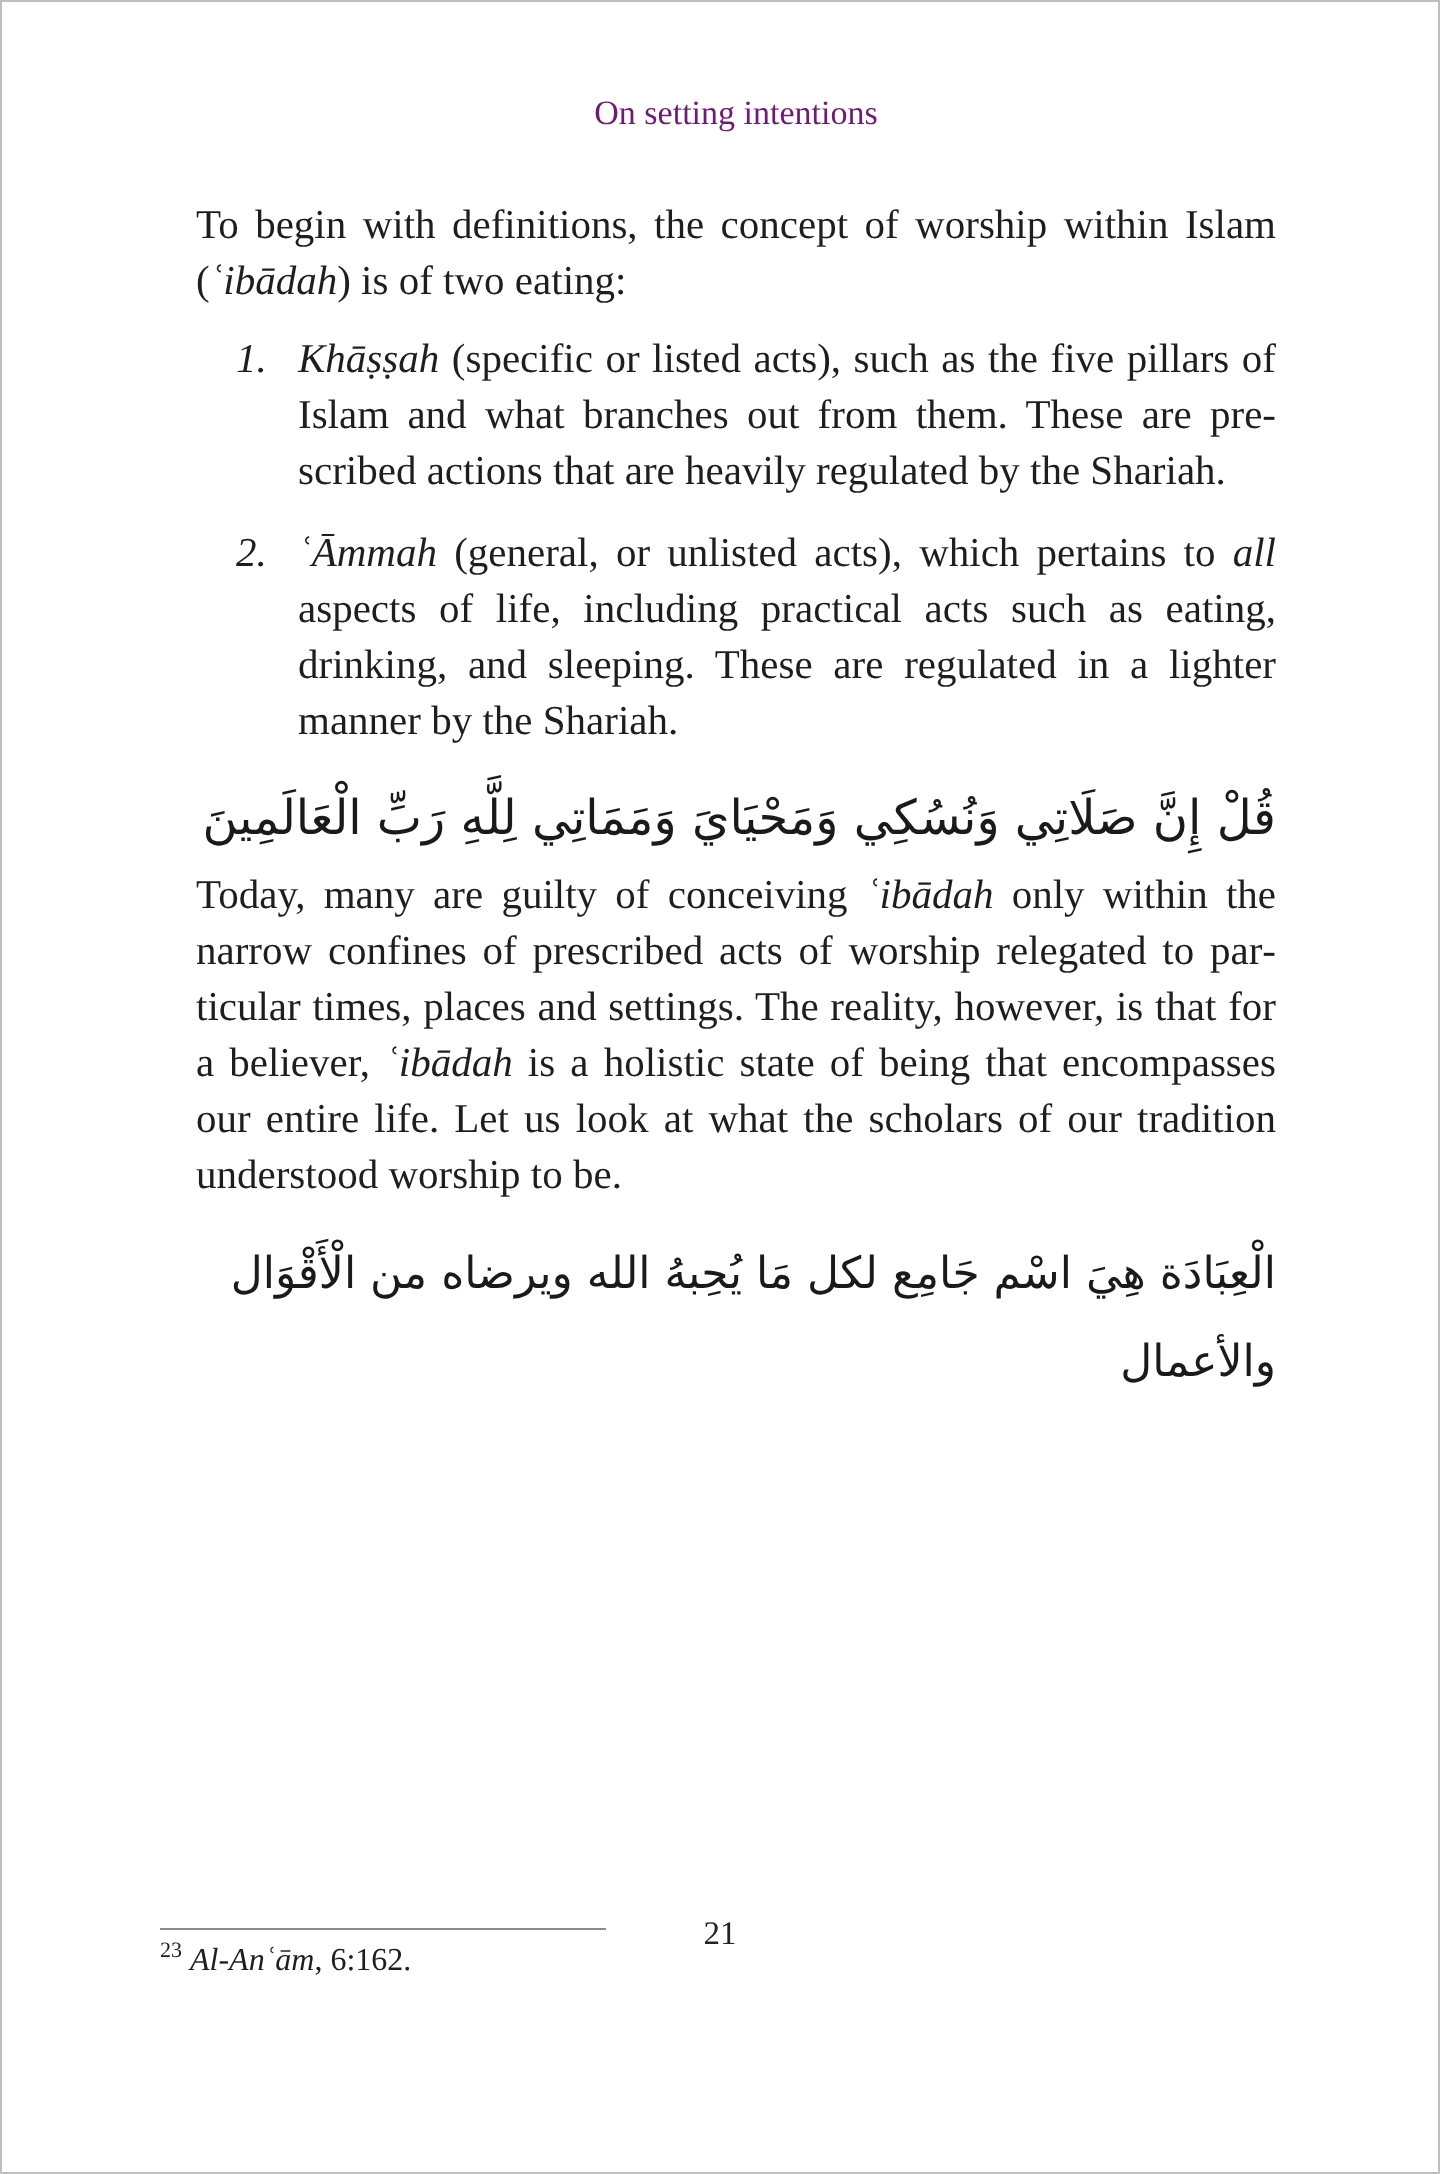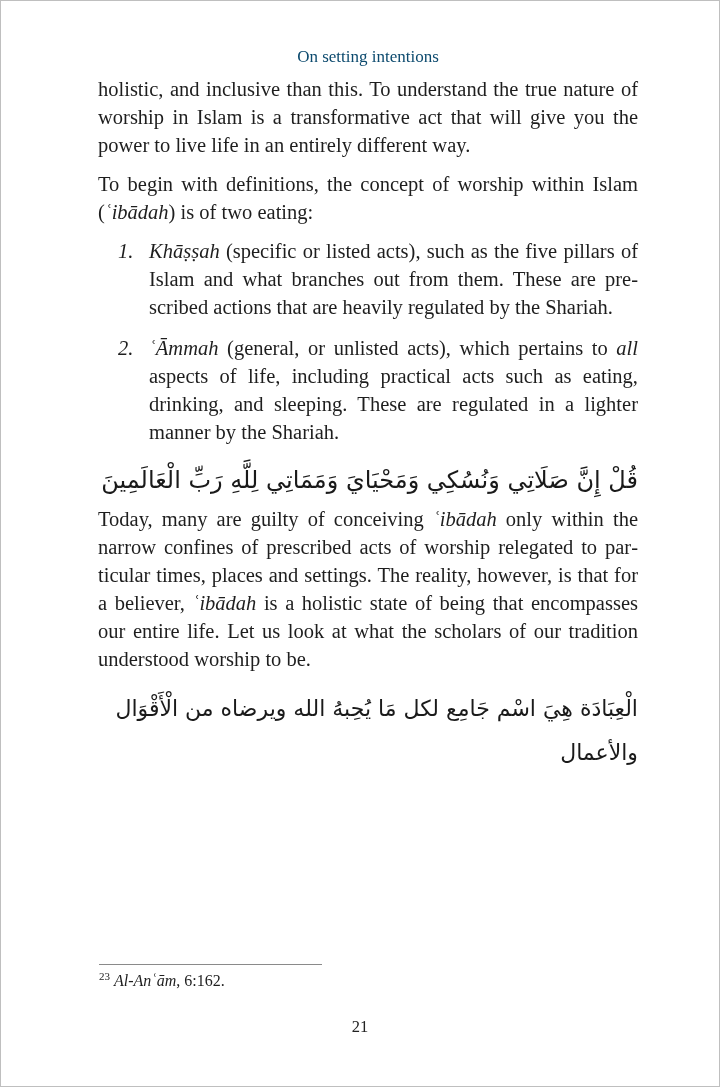--- a/index.html
+++ b/index.html
@@ -9,22 +9,22 @@
     border:1px solid #bfbfbf;
     position:relative;
     font-family:"Liberation Serif", serif;
     color:#1e1e1e;
     overflow:hidden;
   }
   .page-inner { padding:46px 81px 0 97px; }
   .running-header {
     text-align:center;
     font-size:17px;
-    color:#0c4a6e;
-    margin:0 0 8px 0;
+    color:#701a75;
+    margin:0 0 32px 0;
   }
   .para {
     font-size:20.5px;
     line-height:28px;
     text-align:justify;
     margin:0 0 11px 0;
     hyphens:manual;
   }
   .it { font-style:italic; }
   .list { margin:2px 0 11px 0; }
@@ -63,50 +63,49 @@
   }
   sup { font-size:12px; line-height:0; }
   .quote-arabic {
     font-size:22px;
     line-height:44px;
     margin:14px 0 0 0;
   }
   .ornament-icon { display:inline-block; width:19px; height:19px; vertical-align:-3px; margin:0 3px; }
   .footnote-block {
     position:absolute;
-    left:98px;
+    left:79px;
     top:963px;
     width:543px;
     font-size:16px;
   }
   .footnote-rule {
     width:223px;
     height:0;
     border-top:1px solid #8a8a8a;
     margin:0 0 7px 0;
   }
   .footnote-text sup { font-size:11px; }
   .page-number {
     position:absolute;
-    top:1016px;
+    top:956px;
     left:0;
     width:100%;
     text-align:center;
     font-size:16.5px;
     color:#222;
   }
 </style>
 </head>
 <body>
 
 <main class="page-inner">
 
   <header class="running-header">On setting intentions</header>
 
-  <p class="para">holistic, and inclusive than this. To understand the true nature of worship in Islam is a transformative act that will give you the power to live life in an entirely different way.</p>
 
   <p class="para"><span>To begin with definitions, the concept of worship within Islam (</span><span class="it">ʿibādah</span><span>) is of two eating:</span></p>
 
   <div class="list">
     <div class="list-item">
       <span class="num">1.</span>
       <span class="li-text"><span class="it">Khāṣṣah</span><span> (specific or listed acts), such as the five pillars of Islam and what branches out from them. These are pre­scribed actions that are heavily regulated by the Shariah.</span></span>
     </div>
     <div class="list-item">
       <span class="num">2.</span>

